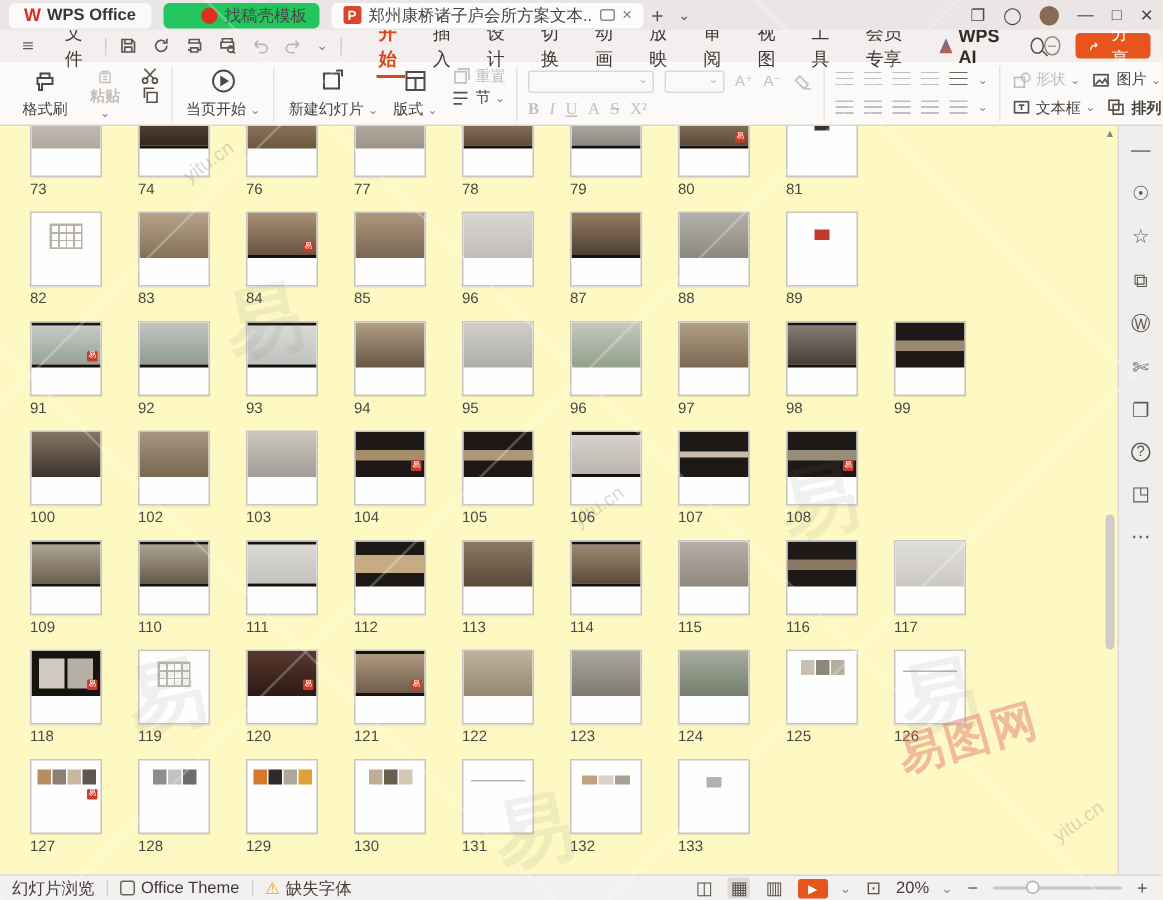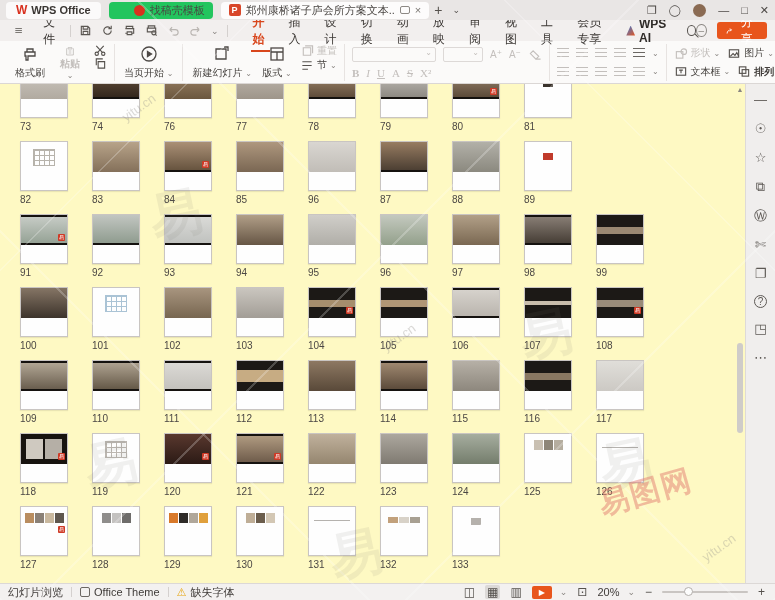--- a/index.html
+++ b/index.html
@@ -534,26 +534,20 @@
       </div>
       <div class="grow">
         <div class="cell">
           <div class="thumb">
             <div class="timg" style="height:30px;background:linear-gradient(180deg,#857565,#3c332b);border-top:0px solid #15120f;border-bottom:0px solid #15120f;"></div>
           </div>
           <div class="num">100</div>
         </div>
         <div class="cell">
           <div class="thumb">
-            <div class="planbox" style="color:#8fb0c8;"></div>
-          </div>
-          <div class="num">101</div>
-        </div>
-        <div class="cell">
-          <div class="thumb">
             <div class="timg" style="height:30px;background:linear-gradient(180deg,#a8957f,#776650);border-top:0px solid #15120f;border-bottom:0px solid #15120f;"></div>
           </div>
           <div class="num">102</div>
         </div>
         <div class="cell">
           <div class="thumb">
             <div class="timg" style="height:30px;background:linear-gradient(180deg,#cac6bf,#a29d96);border-top:0px solid #15120f;border-bottom:0px solid #15120f;"></div>
           </div>
           <div class="num">103</div>
         </div>

